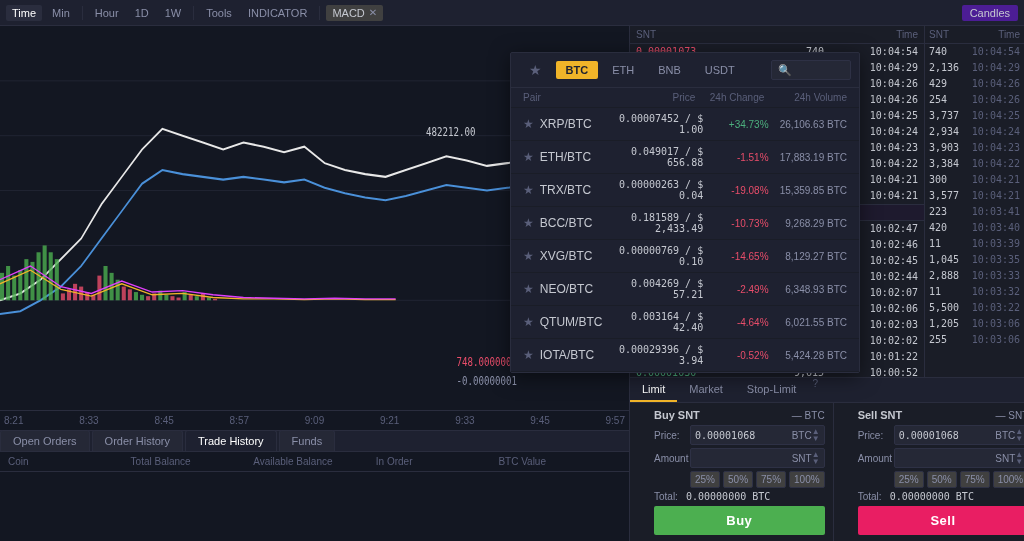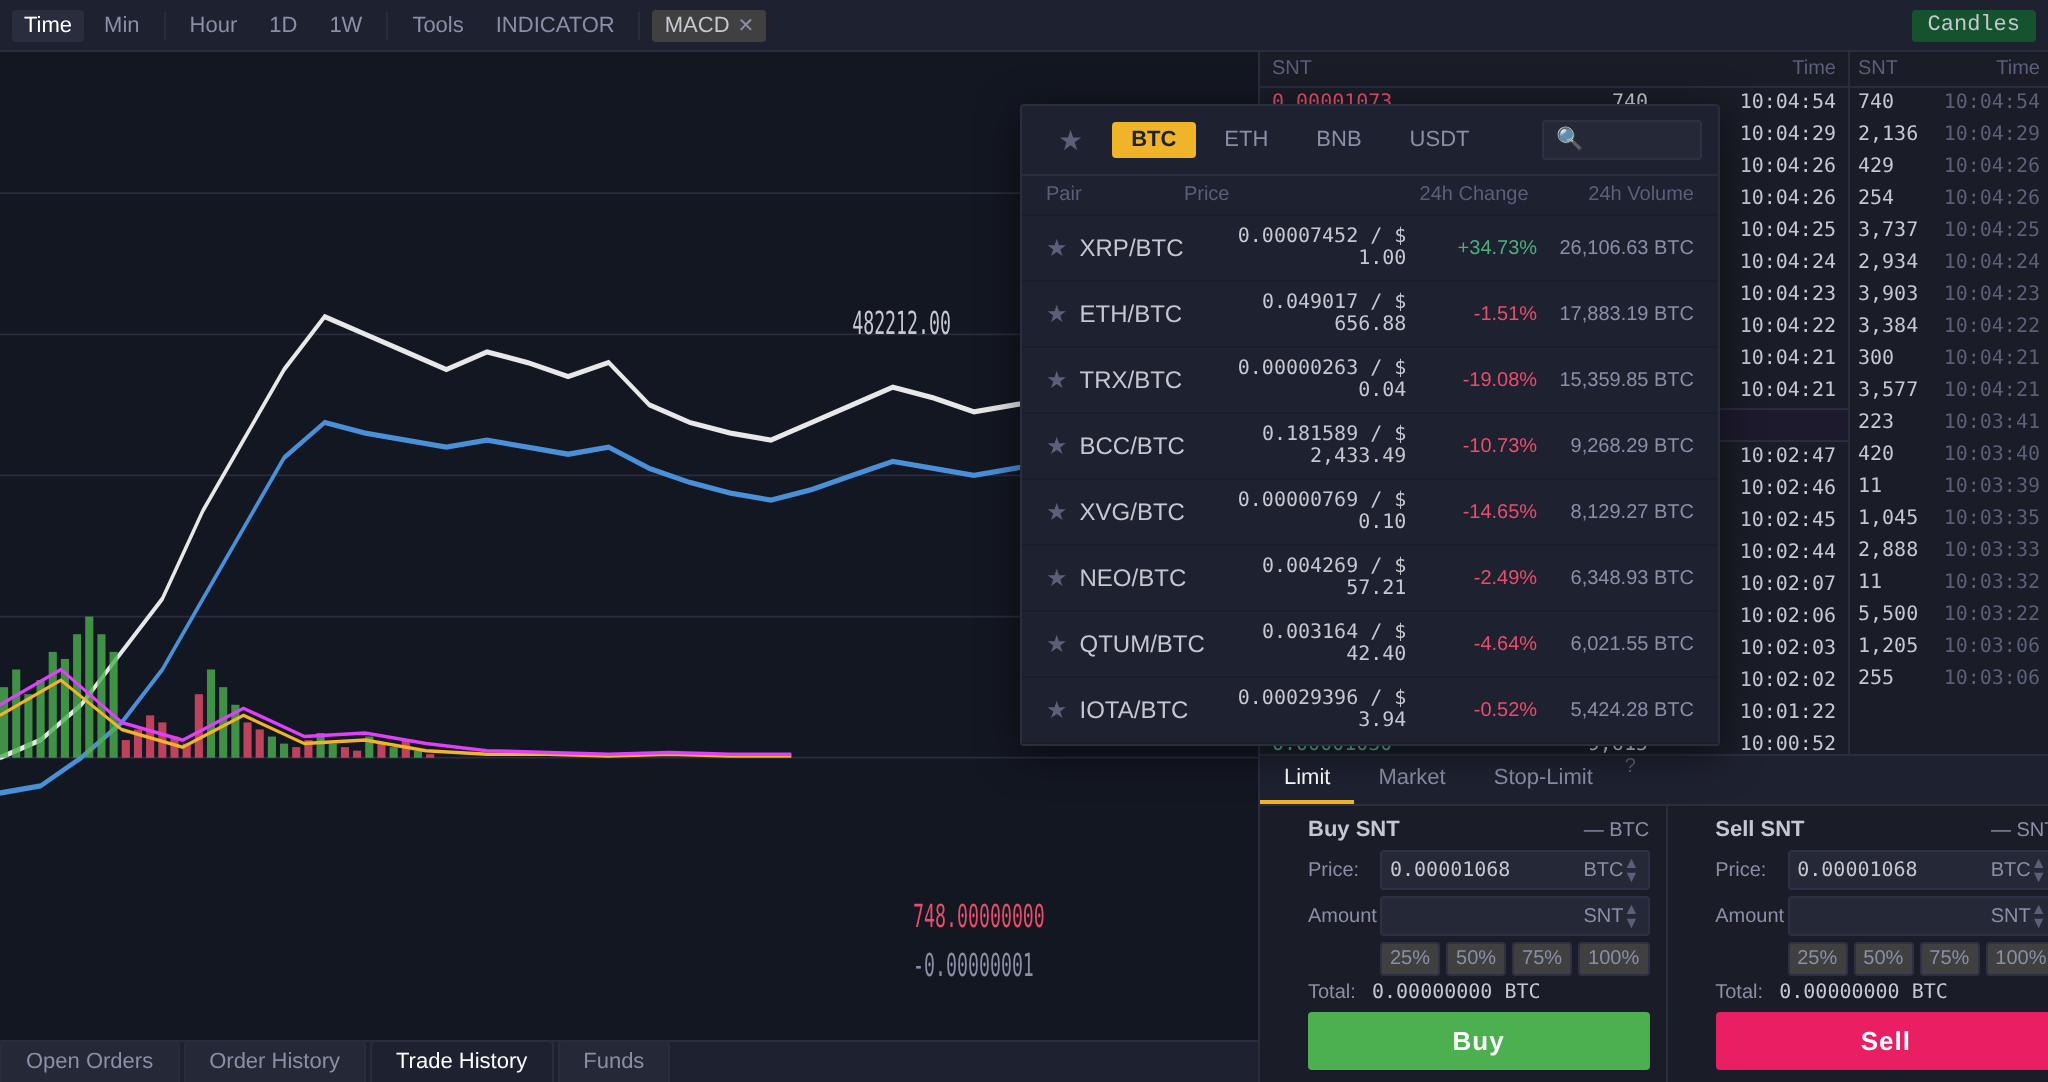--- a/index.html
+++ b/index.html
@@ -43,26 +43,25 @@
       padding: 2px 6px;
       border-radius: 2px;
       color: #c5c8d0;
       display: flex;
       align-items: flex-start;
       gap: 4px;
     }
     .toolbar-close { color: #8a8fa8; cursor: pointer; font-size: 10px; }
     .candles-btn {
       margin-left: auto;
-      background: #14532d;
+      background: #4c1d95;
       color: #c5c8d0;
       padding: 2px 8px;
       border-radius: 2px;
       cursor: pointer;
-      font-family: Liberation Mono, monospace;
     }
 
     
     .main-content {
       display: flex;
       flex: 1;
       overflow: hidden;
     }
 
     
@@ -370,21 +369,21 @@
     }
 
     .dropdown-header-row {
       display: flex;
       padding: 4px 12px;
       font-size: 10px;
       color: #5a5f7a;
       border-bottom: 1px solid #1a1d27;
     }
     .dropdown-header-row span { flex: 1; }
-    .dropdown-header-row span:nth-child(2) { flex: 1.5; text-align: left; }
+    .dropdown-header-row span:nth-child(2) { flex: 1.5; text-align: right; }
     .dropdown-header-row span:nth-child(3) { flex: 1; text-align: right; }
     .dropdown-header-row span:nth-child(4) { flex: 1.2; text-align: right; }
 
     .dropdown-row {
       display: flex;
       align-items: center;
       padding: 5px 12px;
       cursor: pointer;
       border-bottom: 1px solid #1a1d27;
     }
@@ -513,28 +512,48 @@
           <polyline points="0,-12 30,-22 60,-8 90,-3 120,-12 150,-4 180,-5 210,-2 240,-1 270,-1 300,-0.5 330,-1 360,-0.5 390,-0.5" fill="none" stroke="#f0b429" stroke-width="1"></polyline>
 
           <polyline points="0,-15 30,-25 60,-10 90,-5 120,-14 150,-6 180,-7 210,-4 240,-2 270,-1.5 300,-1 330,-1.5 360,-1 390,-1" fill="none" stroke="#e040fb" stroke-width="1"></polyline>
         </g>
 
         <text x="450" y="248" fill="#e84d6a" font-size="9" font-family="monospace">748.00000000</text>
         <text x="450" y="262" fill="#8a8fa8" font-size="9" font-family="monospace">-0.00000001</text>
       </svg>
     </div>
 
+    <div class="x-axis">
+      <span>8:21</span>
+      <span>8:33</span>
+      <span>8:45</span>
+      <span>8:57</span>
+      <span>9:09</span>
+      <span>9:21</span>
+      <span>9:33</span>
+      <span>9:45</span>
+      <span>9:57</span>
+    </div>
 
     <div class="bottom-tabs">
       <div class="tab-btn">Open Orders</div>
       <div class="tab-btn">Order History</div>
       <div class="tab-btn active">Trade History</div>
       <div class="tab-btn">Funds</div>
     </div>
 
+    <div class="funds-table">
+      <div class="funds-header">
+        <span>Coin</span>
+        <span>Total Balance</span>
+        <span>Available Balance</span>
+        <span>In Order</span>
+        <span>BTC Value</span>
+      </div>
+    </div>
 
     <div class="dropdown-overlay">
       <div class="pair-dropdown">
         <div class="dropdown-tabs">
           <span class="dropdown-tab fav">★</span>
           <span class="dropdown-tab active">BTC</span>
           <span class="dropdown-tab">ETH</span>
           <span class="dropdown-tab">BNB</span>
           <span class="dropdown-tab">USDT</span>
           <input class="dropdown-search" type="text" placeholder="🔍" style="">

